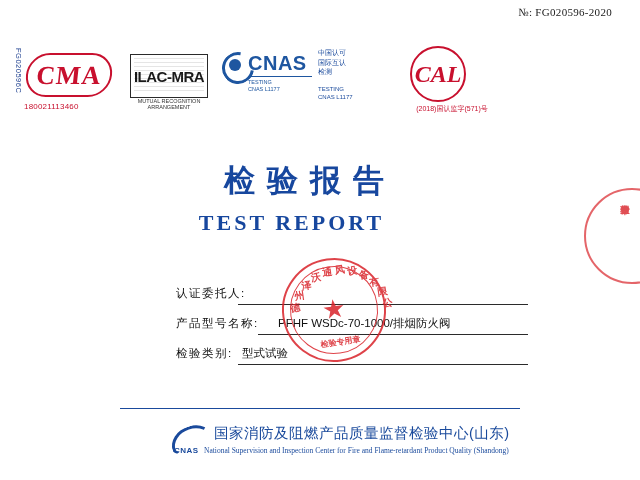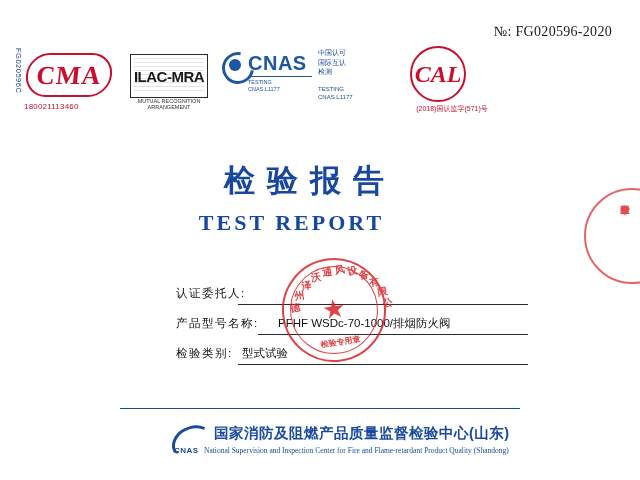--- a/index.html
+++ b/index.html
@@ -19,22 +19,22 @@
     left: 0; top: 0;
     width: 640px;
     height: 480px;
     background: #ffffff;
   }
 
   
   .report-no {
     position: absolute;
     right: 28px;
-    top: 24px;
-    font-size: 14px;
+    top: 6px;
+    font-size: 11px;
     color: #1a1a1a;
     letter-spacing: 0.3px;
     font-family: "Liberation Serif", serif;
     white-space: nowrap;
   }
 
   
   .logos {
     position: absolute;
     left: 0;
@@ -462,21 +462,21 @@
     font-weight: bold;
     letter-spacing: 0.5px;
   }
   .footer-zh {
     position: absolute;
     left: 214px;
     top: 16px;
     font-size: 14.5px;
     color: #1a4a9c;
     font-family: "Liberation Sans", sans-serif;
-    font-weight: bold;
+    font-weight: normal;
     letter-spacing: 0.5px;
     white-space: nowrap;
   }
   .footer-en {
     position: absolute;
     left: 204px;
     top: 38px;
     font-size: 7.5px;
     color: #1a4a9c;
     font-family: "Liberation Serif", serif;

